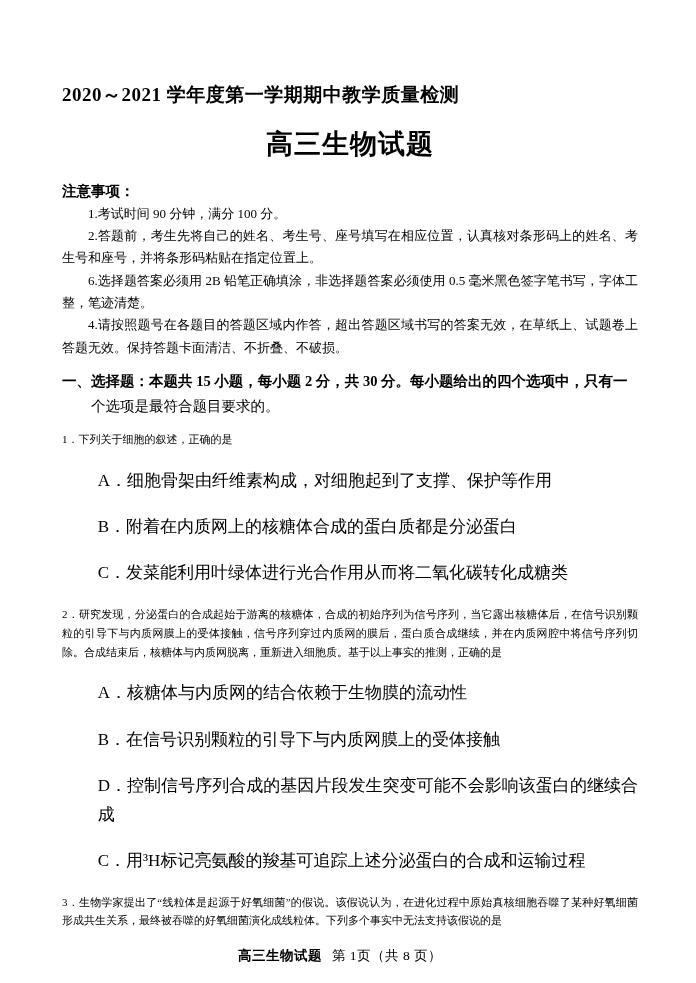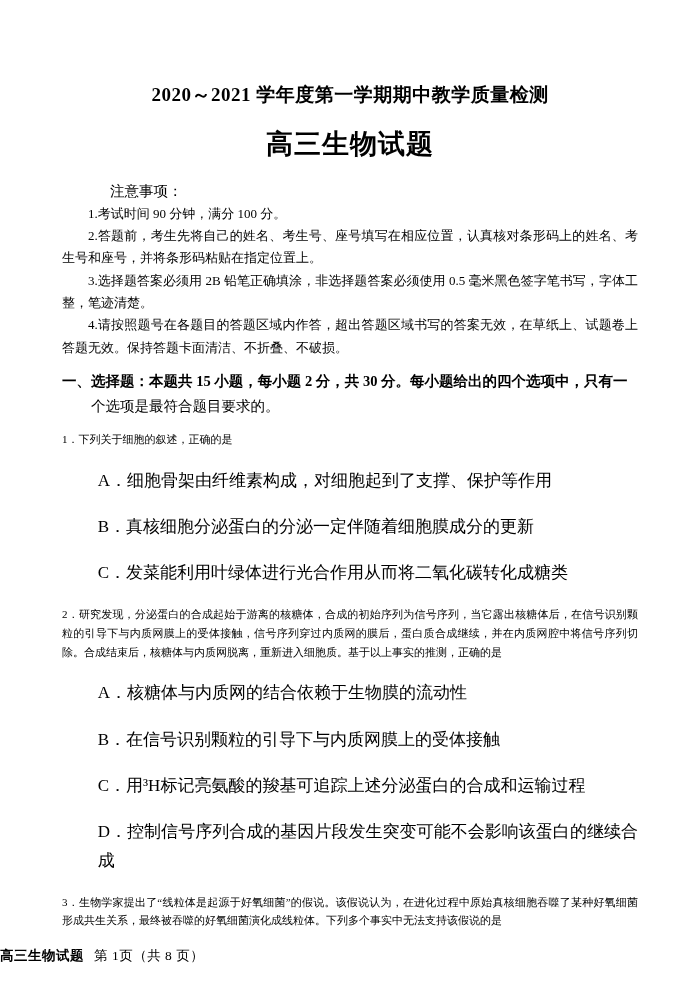--- a/index.html
+++ b/index.html
@@ -15,43 +15,41 @@
     overflow: hidden;
   }
   .page {
     position: relative;
     width: 696px;
     height: 983px;
     box-sizing: border-box;
     padding: 60px 58px 0 62px;
   }
   .doc-title {
-    text-align: center;
     font-size: 19px;
     font-weight: bold;
     letter-spacing: 0.5px;
     margin-top: 22px;
     margin-bottom: 0;
     line-height: 1.4;
   }
   .doc-subtitle {
     text-align: center;
     font-size: 27px;
     font-weight: bold;
     letter-spacing: 1px;
     margin-top: 18px;
     margin-bottom: 6px;
     line-height: 1.3;
   }
   .notice-head {
     font-size: 14.5px;
-    font-weight: normal;
+    font-weight: bold;
     margin-top: 20px;
     margin-bottom: 2px;
-    margin-left: 48px;
   }
   .para {
     font-size: 13px;
     line-height: 1.72;
     margin: 0;
     text-align: justify;
   }
   .indent2 {
     text-indent: 2em;
   }
@@ -82,62 +80,62 @@
     font-size: 17px;
     line-height: 1.72;
     padding-left: 2.1em;
     text-align: justify;
   }
   .footer {
     position: absolute;
     left: 0;
     right: 16px;
     bottom: 18px;
-    text-align: left;
+    text-align: center;
     font-size: 13.5px;
     font-weight: bold;
     letter-spacing: 0.5px;
   }
   .footer .pg {
     font-weight: normal;
     margin-left: 10px;
   }
 </style>
 </head>
 <body>
 
 <div class="page">
 
   <div class="doc-title">2020～2021 学年度第一学期期中教学质量检测</div>
   <div class="doc-subtitle">高三生物试题</div>
 
   <div class="notice-head">注意事项：</div>
   <p class="para indent2">1.考试时间 90 分钟，满分 100 分。</p>
   <p class="para indent2">2.答题前，考生先将自己的姓名、考生号、座号填写在相应位置，认真核对条形码上的姓名、考生号和座号，并将条形码粘贴在指定位置上。</p>
-  <p class="para indent2">3.选择题答案必须用 2B 铅笔正确填涂，非选择题答案必须使用 0.5 毫米黑色签字笔书写，字体工整，笔迹清楚。</p>
+  <p class="para indent2">6.选择题答案必须用 2B 铅笔正确填涂，非选择题答案必须使用 0.5 毫米黑色签字笔书写，字体工整，笔迹清楚。</p>
   <p class="para indent2">4.请按照题号在各题目的答题区域内作答，超出答题区域书写的答案无效，在草纸上、试题卷上答题无效。保持答题卡面清洁、不折叠、不破损。</p>
 
   <div class="section-head">
     <b>一、选择题：</b><b>本题共 15 小题，每小题 2 分，共 30 分。每小题给出的四个选项中，只有一</b>
     <span class="cont">个选项是最符合题目要求的。</span>
   </div>
 
   <div class="q">
     <p class="q-stem"><span>1．</span><span>下列关于细胞的叙述，正确的是</span></p>
     <p class="opt">A．细胞骨架由纤维素构成，对细胞起到了支撑、保护等作用</p>
-    <p class="opt">B．真核细胞分泌蛋白的分泌一定伴随着细胞膜成分的更新</p>
+    <p class="opt">B．附着在内质网上的核糖体合成的蛋白质都是分泌蛋白</p>
     <p class="opt">C．发菜能利用叶绿体进行光合作用从而将二氧化碳转化成糖类</p>
   </div>
 
   <div class="q">
     <p class="q-stem"><span>2．</span><span>研究发现，分泌蛋白的合成起始于游离的核糖体，合成的初始序列为信号序列，当它露出核糖体后，在信号识别颗粒的引导下与内质网膜上的受体接触，信号序列穿过内质网的膜后，蛋白质合成继续，并在内质网腔中将信号序列切除。合成结束后，核糖体与内质网脱离，重新进入细胞质。基于以上事实的推测，正确的是</span></p>
     <p class="opt">A．核糖体与内质网的结合依赖于生物膜的流动性</p>
     <p class="opt">B．在信号识别颗粒的引导下与内质网膜上的受体接触</p>
+    <p class="opt">D．控制信号序列合成的基因片段发生突变可能不会影响该蛋白的继续合成</p>
     <p class="opt">C．用³H标记亮氨酸的羧基可追踪上述分泌蛋白的合成和运输过程</p>
-    <p class="opt">D．控制信号序列合成的基因片段发生突变可能不会影响该蛋白的继续合成</p>
   </div>
 
   <div class="q">
     <p class="q-stem"><span>3．</span><span>生物学家提出了“线粒体是起源于好氧细菌”的假说。该假说认为，在进化过程中原始真核细胞吞噬了某种好氧细菌形成共生关系，最终被吞噬的好氧细菌演化成线粒体。下列多个事实中无法支持该假说的是</span></p>
 
   </div>
 
   <div class="footer">
     <span>高三生物试题</span><span class="pg">第 1页（共 8 页）</span>
   </div>

